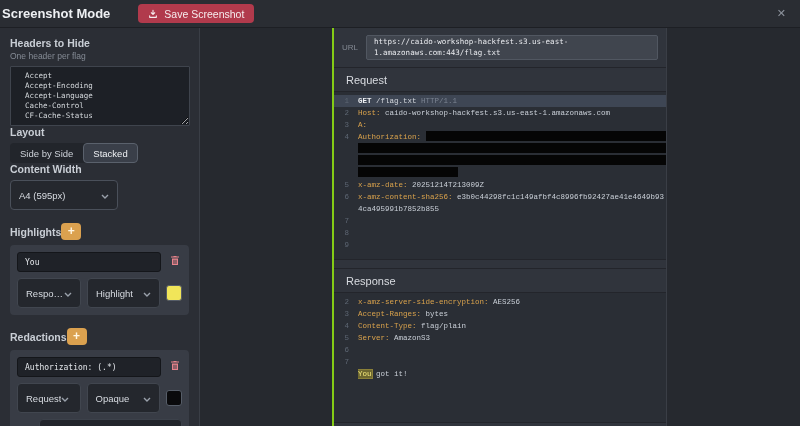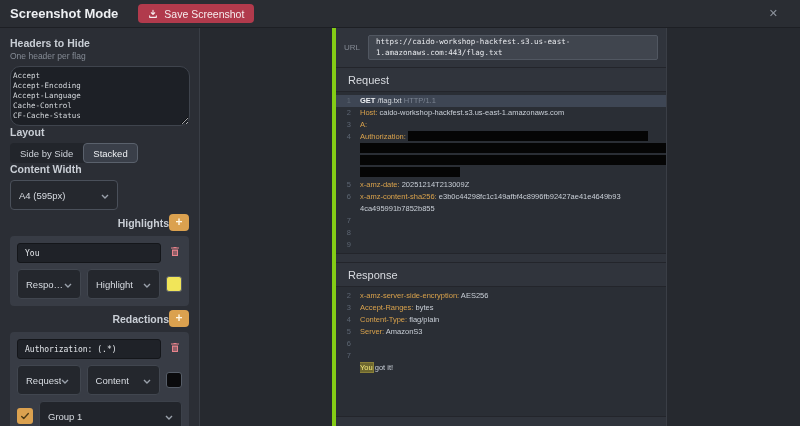--- a/index.html
+++ b/index.html
@@ -1,73 +1,73 @@
 <!DOCTYPE html>
 <html><head>
 <meta charset="utf-8">
 <style>
   *{margin:0;padding:0;box-sizing:border-box}
   html,body{width:800px;height:426px;overflow:hidden;background:#26292f;
     font-family:"Liberation Sans",sans-serif;color:#e8eaee;-webkit-font-smoothing:antialiased}
   .topbar{height:28px;background:#2a2d33;border-bottom:1px solid #1d1f24;
-    display:flex;align-items:center;padding:0 10px;gap:20px}
+    display:flex;align-items:center;padding:0 2px;gap:28px}
   .topbar-title{font-size:13px;font-weight:bold;color:#eef0f3}
   .save-btn{background:#b13a4c;color:#f6ecee;border:none;border-radius:4px;height:19px;
     padding:0 10px;font-size:10.5px;display:flex;align-items:center;gap:6px;
     font-family:inherit;cursor:pointer}
   .save-btn svg{display:block}
   .close-btn{margin-left:auto;margin-right:12px;color:#8d939d;font-size:11px;background:none;border:none;cursor:pointer;font-family:inherit}
   .content{display:flex;height:398px}
 
   
   .sidebar{width:200px;background:#2b2e35;border-right:1px solid #3a3e46;
     padding:9px 10px;overflow:hidden;flex-shrink:0}
   .label{font-size:10.5px;font-weight:bold;color:#c9ced5}
   .sublabel{font-size:8.5px;color:#858b95;margin-top:2px}
   .headers-ta{display:block;width:180px;height:60px;margin-top:5px;background:#1d2026;
-    border:1px solid #3f444d;border-radius:10px;color:#d6dade;
-    font:7.5px/10px "DejaVu Sans Mono",monospace;padding:4px 2px;resize:vertical}
+    border:1px solid #3f444d;border-radius:1px;color:#d6dade;
+    font:7.5px/10px "DejaVu Sans Mono",monospace;padding:4px 14px;resize:vertical}
   .sect{margin-top:0}
   .toggle-group{display:inline-flex;background:#22252b;border-radius:4px;margin-top:5px}
   .toggle{font-size:9.5px;color:#ced3da;padding:0 9px;height:20px;border:1px solid transparent;
     background:transparent;border-radius:4px;font-family:inherit;cursor:pointer}
   .toggle.selected{background:#3a3f49;border-color:#5a616c;color:#eef0f3}
   .select{height:20px;background:#25282e;border:1px solid #4a505a;border-radius:4px;
     display:flex;align-items:center;padding:14px 8px;font-size:9.5px;color:#d8dce2;cursor:pointer}
   .cw-select{width:108px;justify-content:space-between;margin-top:5px}
   .chev{flex-shrink:0}
-  .sect-head{display:flex;justify-content:flex-end;align-items:center;margin-top:4px}
+  .sect-head{display:flex;justify-content:flex-start;align-items:center;margin-top:13px}
   .add-btn{width:20px;height:17px;background:#dba14f;border:none;border-radius:4px;
     color:#fff6e3;font-size:12px;font-weight:bold;line-height:15px;cursor:pointer;font-family:inherit}
   .card{background:#383c45;border-radius:4px;padding:7px;margin-top:5px}
   .card-row{display:flex;align-items:center;gap:6px}
   .card-row + .card-row{margin-top:6px}
   .card-input{flex:1;min-width:0;height:20px;background:#1f2228;border:1px solid #14161a;
     border-radius:3px;color:#e5e8ec;font:8px "DejaVu Sans Mono",monospace;padding:0 7px}
   .trash-btn{color:#e8838c;background:none;border:none;width:15px;flex-shrink:0;cursor:pointer;padding:0}
   .mini-select{background:#24272d;border-color:#41464f}
   .scope-sel{width:64px}
   .scope-sel .sel-txt{overflow:hidden;white-space:nowrap;text-overflow:ellipsis}
   .style-sel{width:74px;justify-content:space-between}
   .swatch{width:16px;height:16px;border-radius:3px;border:1px solid #565d68;flex-shrink:0;cursor:pointer}
   .checkbox{width:16px;height:16px;background:#dba14f;border-radius:3px;flex-shrink:0;
     display:flex;align-items:center;justify-content:center;cursor:pointer}
   .group-select{flex:1;height:22px;background:#22252b;border-color:#3c414a;justify-content:space-between}
 
   
   .main{flex:1;position:relative;background:#26292f;overflow:hidden}
   .panel{position:absolute;left:132px;top:0;width:335px;height:100%;background:#30343c;
-    border-left:4px solid #84cc16;border-right:1px solid #3a3e46;overflow:hidden}
+    border-left:2px solid #84cc16;border-right:1px solid #3a3e46;overflow:hidden}
   .url-row{display:flex;align-items:center;gap:8px;padding:7px 8px;border-bottom:1px solid #23252b}
   .url-label{font-size:8px;color:#848a94;flex-shrink:0}
   .url-box{flex:1;background:#40454e;border:1px solid #515761;border-radius:2px;padding:1px 7px;
     font:7.5px/10.5px "DejaVu Sans Mono",monospace;color:#e9ebef;word-break:break-word;overflow-wrap:break-word}
   .section-title{padding:6px 12px 5px;font-size:11px;color:#d9dce1;border-bottom:1px solid #23252b}
   .bt{border-top:1px solid #23252b}
-  .editor{background:#2a2e35;padding:3px 0 2px;font-family:Liberation Sans, sans-serif;
+  .editor{background:#2a2e35;padding:3px 0 8px;font-family:Liberation Mono, monospace;
     font-size:7.5px;border-bottom:1px solid #23252b}
   .editor-response{padding-bottom:42px}
   .panel-gap{height:8px}
   .code-line{display:flex;line-height:12px;white-space:pre}
   .code-line.hl{background:#3e4654}
   .ln{width:15px;text-align:right;margin-right:9px;color:#5d6673;flex-shrink:0}
   .lc{flex:1;overflow:hidden}
   .seg-method{color:#eff1f4;font-weight:bold}
   .seg-plain{color:#d3d7dd}
   .seg-version{color:#7b8492}
@@ -160,21 +160,21 @@
             </svg></button>
       </div>
       <div class="card-row">
         <div class="select mini-select scope-sel">
           <span class="sel-txt">Request</span>
           <span class="chev"><svg width="8" height="5" viewBox="0 0 8 5" fill="none" stroke="#9aa1ab" stroke-width="1.4">
                 <path d="M1 1l3 3 3-3"></path>
               </svg></span>
         </div>
         <div class="select mini-select style-sel">
-          <span class="sel-txt">Content</span>
+          <span class="sel-txt">Opaque</span>
           <span class="chev"><svg width="8" height="5" viewBox="0 0 8 5" fill="none" stroke="#9aa1ab" stroke-width="1.4">
                 <path d="M1 1l3 3 3-3"></path>
               </svg></span>
         </div>
         <div class="swatch" style="background: rgb(10, 10, 12);"></div>
       </div>
       <div class="card-row">
         <span class="checkbox">
             <svg width="10" height="10" viewBox="0 0 24 24" fill="none" stroke="#4c3a17" stroke-width="3.2" stroke-linecap="round" stroke-linejoin="round">
               <path d="M4 13l5 5L20 6"></path>

